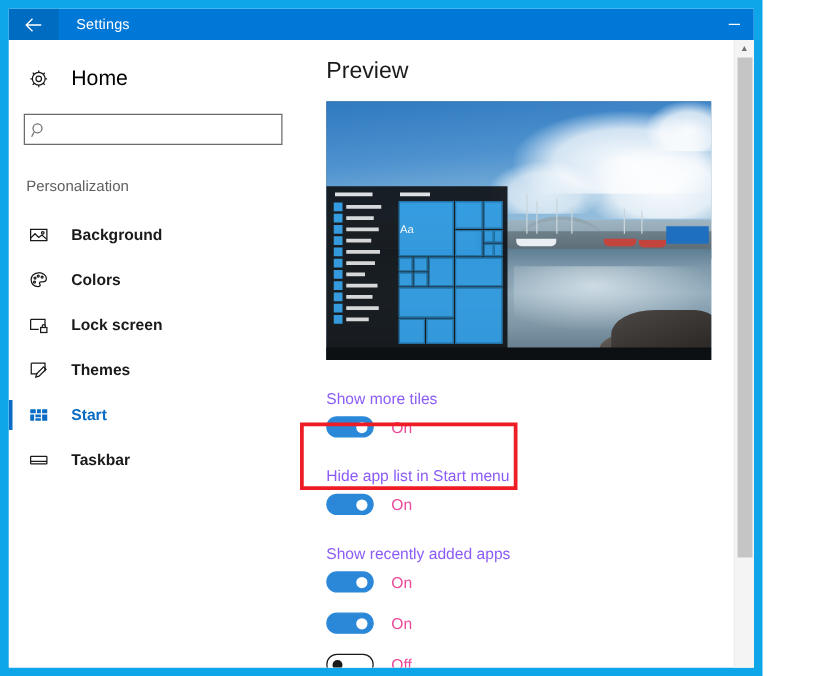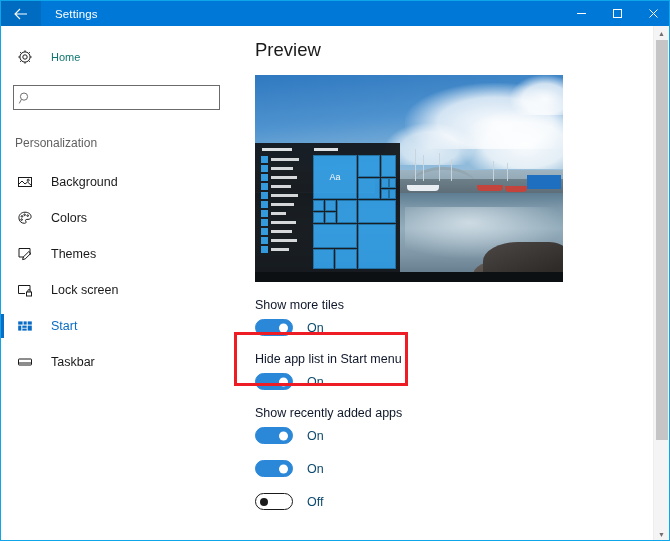--- a/index.html
+++ b/index.html
@@ -8,24 +8,24 @@
     background: #ffffff;
   }
   body {
     width: 670px;
     height: 541px;
     font-family: "Liberation Sans", sans-serif;
     overflow: hidden;
   }
   .window {
     position: relative;
-    width: 670px;
+    width: 610px;
     height: 541px;
     box-sizing: border-box;
-    border: 1px solid #0ea5e9;
+    border: 7px solid #0ea5e9;
     background: #ffffff;
     overflow: hidden;
   }
 
   
   .titlebar {
     position: absolute;
     left: 0; top: 0;
     width: 670px;
     height: 25px;
@@ -78,22 +78,22 @@
     height: 30px;
     margin-top: 16px;
     padding-left: 14px;
   }
   .home-row .ico {
     width: 20px; height: 20px;
     display: flex; align-items: center; justify-content: center;
     margin-right: 16px;
   }
   .home-row .lbl {
-    font-size: 11px;
-    color: #0f766e;
+    font-size: 17px;
+    color: #000000;
   }
   .search-wrap {
     margin: 13px 18px 0 12px;
     height: 25px;
     border: 1px solid #6b6b6b;
     background: #ffffff;
     display: flex;
     align-items: center;
     box-sizing: border-box;
   }
@@ -121,20 +121,21 @@
   }
   .nav {
     margin-top: 14px;
   }
   .nav-item {
     position: relative;
     display: flex;
     align-items: center;
     height: 36px;
     padding-left: 14px;
+    font-weight: bold;
   }
   .nav-item .ico {
     width: 20px; height: 20px;
     display: flex; align-items: center; justify-content: center;
     margin-right: 16px;
   }
   .nav-item .lbl {
     font-size: 12.5px;
     color: #1a1a1a;
   }
@@ -268,34 +269,34 @@
   }
   .tile {
     position: absolute;
     background: #2f9ae0;
     border: 0.5px solid #1c6ea3;
     box-sizing: border-box;
   }
   .tile .aa {
     position:absolute; left: 0; right: 0; top: 50%;
     transform: translateY(-50%);
-    text-align: center;
     color: #ffffff;
     font-size: 9px;
   }
 
   
   .settings-list { margin: 0 0 0 17px; }
   .setting {
     margin-top: 16px;
   }
   .setting .s-label {
     font-size: 12.5px;
-    color: #0f172a;
+    color: #8b5cf6;
     display: block;
+    margin-top: 24px;
   }
   .toggle-row {
     display: flex;
     align-items: center;
     margin-top: 7px;
   }
   .switch {
     width: 38px;
     height: 17px;
     border-radius: 9px;
@@ -322,21 +323,21 @@
     background: #ffffff;
   }
   .switch.off .knob {
     left: 4px;
     width: 8px; height: 8px;
     background: #1a1a1a;
   }
   .state-text {
     margin-left: 14px;
     font-size: 12.5px;
-    color: #0c4a6e;
+    color: #ec4899;
   }
 
   
   .highlight-box {
     position: absolute;
     left: 233px;
     top: 331px;
     width: 174px;
     height: 54px;
     border: 3px solid #ee1c25;
@@ -471,39 +472,39 @@
             </g>
           </svg>
         </span>
         <span class="lbl">Colors</span>
       </div>
 
       <div class="nav-item">
         <span class="ico">
           <svg width="16" height="16" viewBox="0 0 16 16">
             <g stroke="#1a1a1a" stroke-width="1" fill="none">
-              <path d="M2 2.5 H13 V9 M2 2.5 V11 H7"></path>
-              <path d="M13.8 7.4 L8.2 12.9 L5.6 13.6 L6.3 11 L11.9 5.5 Z"></path>
-            </g>
-          </svg>
-        </span>
-        <span class="lbl">Themes</span>
-      </div>
-
-      <div class="nav-item">
-        <span class="ico">
-          <svg width="16" height="16" viewBox="0 0 16 16">
-            <g stroke="#1a1a1a" stroke-width="1" fill="none">
               <path d="M1.5 3.5 H13 V8.5 M1.5 3.5 V11.5 H8"></path>
               <rect x="9.5" y="10" width="5" height="4"></rect>
               <path d="M10.8 10 V8.8 A1.2 1.2 0 0 1 13.2 8.8 V10"></path>
             </g>
           </svg>
         </span>
         <span class="lbl">Lock screen</span>
+      </div>
+
+      <div class="nav-item">
+        <span class="ico">
+          <svg width="16" height="16" viewBox="0 0 16 16">
+            <g stroke="#1a1a1a" stroke-width="1" fill="none">
+              <path d="M2 2.5 H13 V9 M2 2.5 V11 H7"></path>
+              <path d="M13.8 7.4 L8.2 12.9 L5.6 13.6 L6.3 11 L11.9 5.5 Z"></path>
+            </g>
+          </svg>
+        </span>
+        <span class="lbl">Themes</span>
       </div>
 
       <div class="nav-item selected">
         <span class="sel-bar"></span>
         <span class="ico">
           <svg width="16" height="16" viewBox="0 0 16 16">
             <g fill="#0a6cc4">
               <rect x="1.2" y="3.4" width="4.4" height="3.2"></rect>
               <rect x="6.6" y="3.4" width="3.1" height="3.2"></rect>
               <rect x="10.7" y="3.4" width="4.1" height="3.2"></rect>

